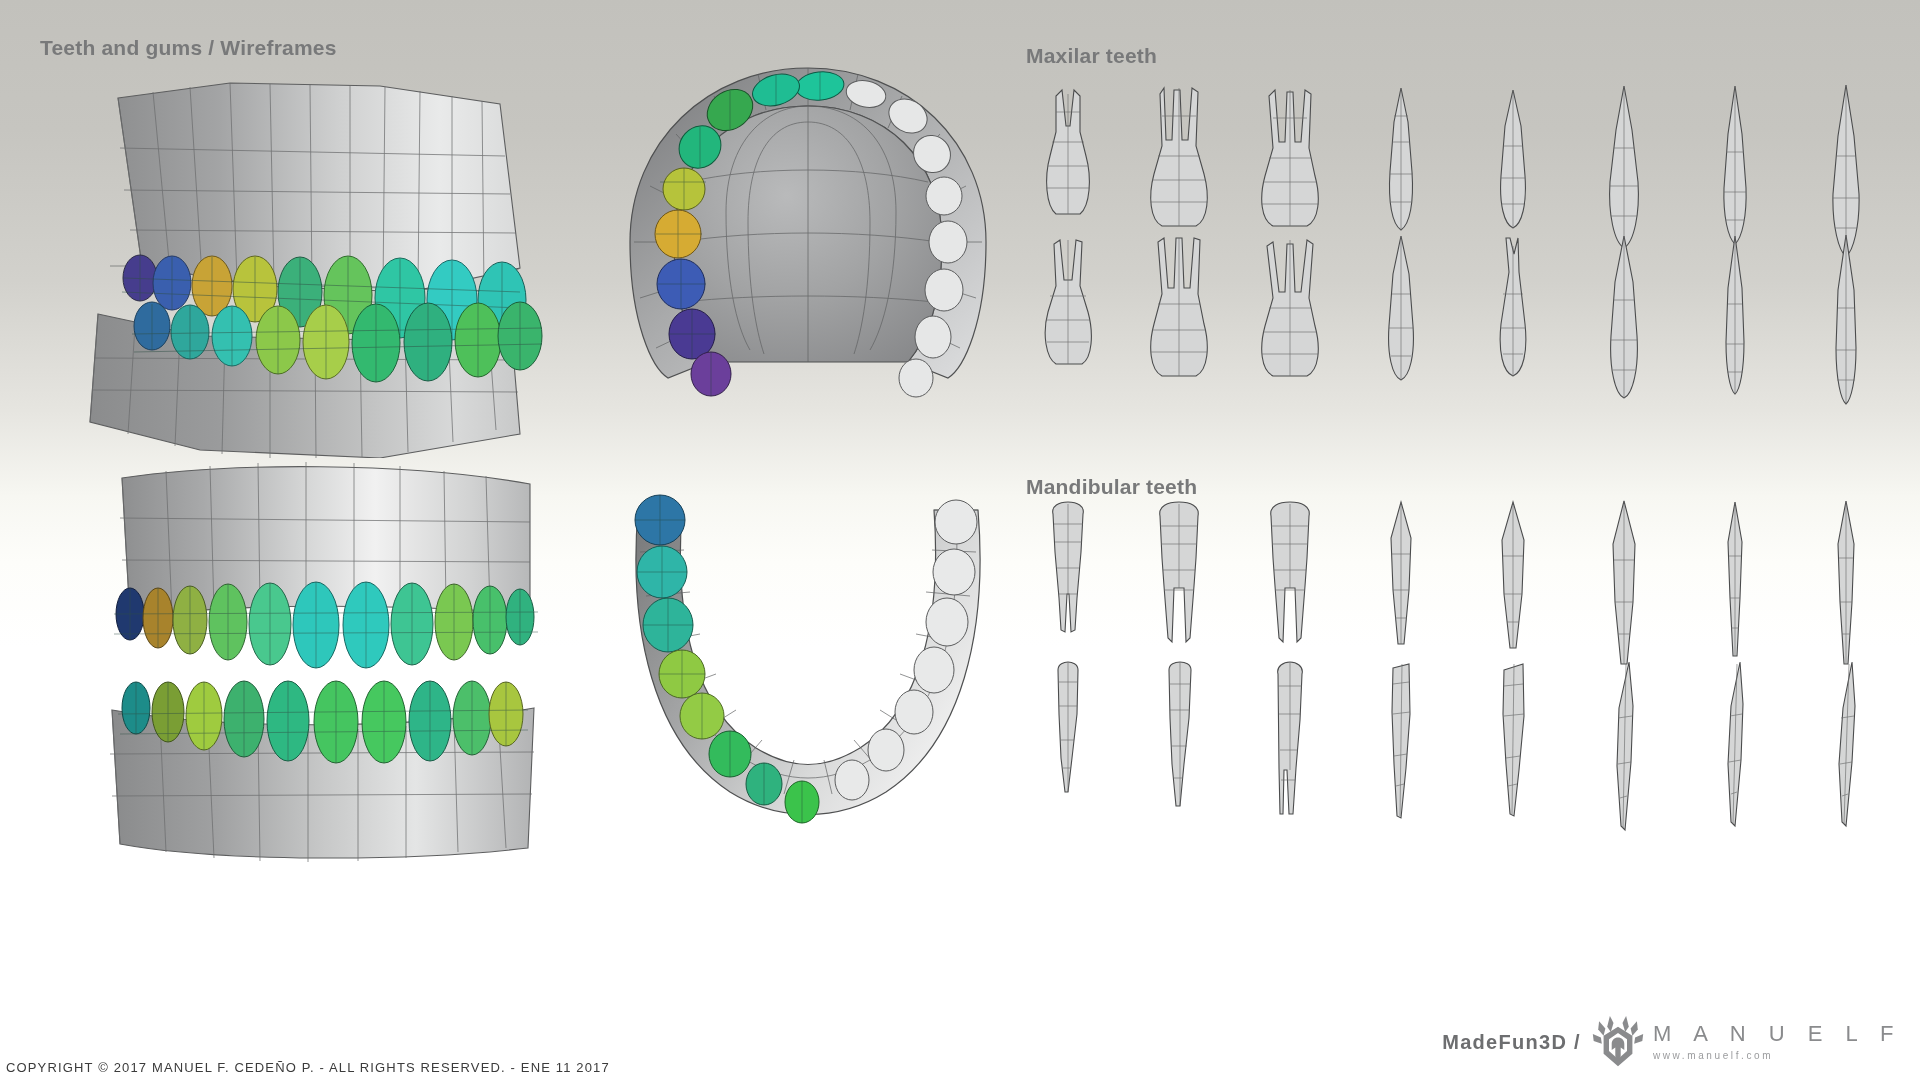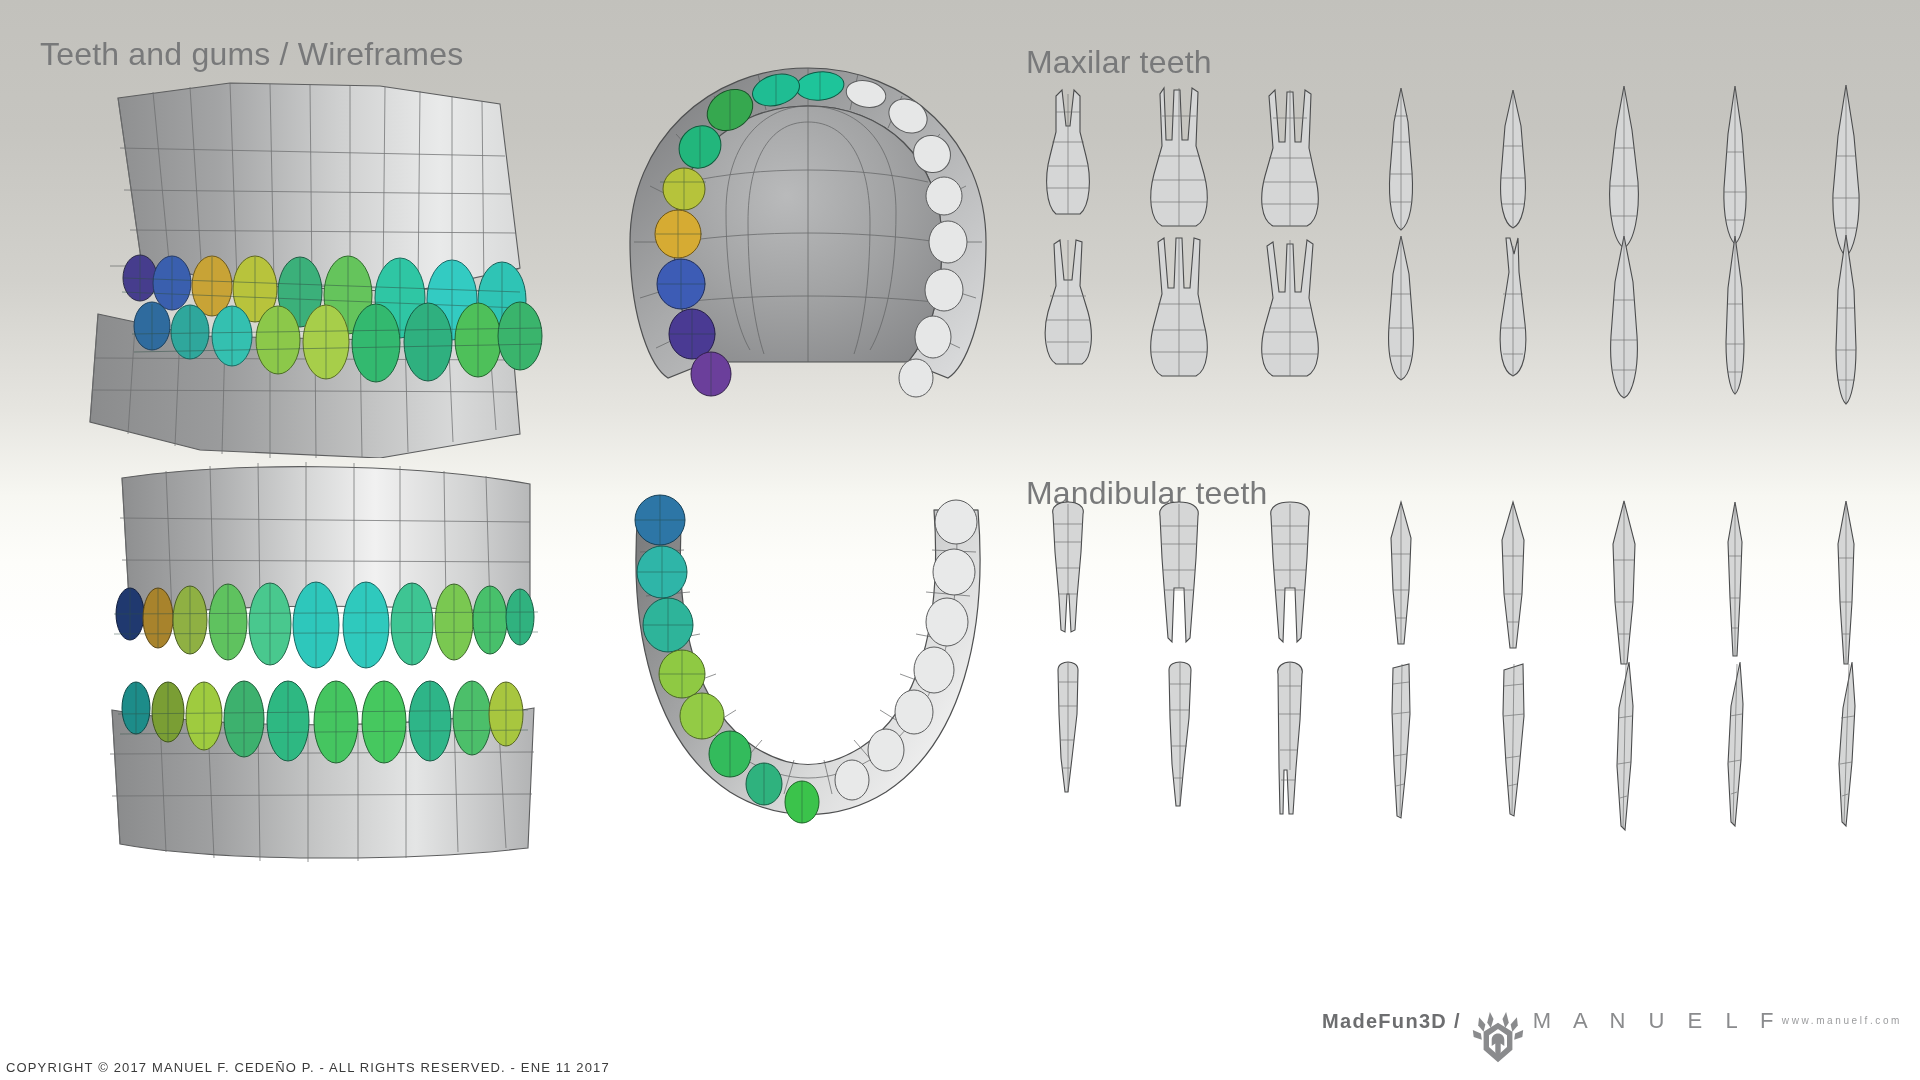--- a/index.html
+++ b/index.html
@@ -20,48 +20,48 @@
         #f7f7f2 46%,
         #fdfdfa 52%,
         #ffffff 60%,
         #ffffff 100%);
   }
 
   
   .heading{
     position:absolute;
     color:#78797a;
-    font-size:32px;
-    font-weight:400;
+    font-size:21px;
+    font-weight:700;
     letter-spacing:.2px;
     white-space:nowrap;
   }
   #title-main{left:40px;top:36px;}
   #title-maxilar{left:1026px;top:44px;}
   #title-mandibular{left:1026px;top:451px;margin-top:24px;}
 
   
   #copyright{
     position:absolute;left:6px;top:1060px;
     font-size:13px;letter-spacing:1.15px;
     color:#3b3b3b;white-space:nowrap;
     font-family:Liberation Sans, sans-serif;
   }
   #brand{
     position:absolute;right:18px;top:1010px;
-    display:flex;align-items:flex-start;gap:0px;
+    display:flex;align-items:center;gap:0px;
     height:64px;
   }
   #brand-madefun{
     font-size:20px;font-weight:bold;color:#6d6e70;
     letter-spacing:1.3px;white-space:nowrap;
     margin-right:10px;
   }
   #brand-emblem{width:54px;height:56px;flex:0 0 auto;}
-  #brand-right{margin-left:8px;display:flex;flex-direction:row;align-items:flex-start;}
+  #brand-right{margin-left:8px;display:flex;flex-direction:column;align-items:flex-start;}
   #brand-manuelf{
     font-size:22px;color:#8a8b8d;letter-spacing:8.5px;
     white-space:nowrap;line-height:1;
   }
   #brand-url{
     font-size:10px;color:#9b9c9e;letter-spacing:2.6px;
     white-space:nowrap;margin-top:5px;margin-left:0;
   }
 
   

